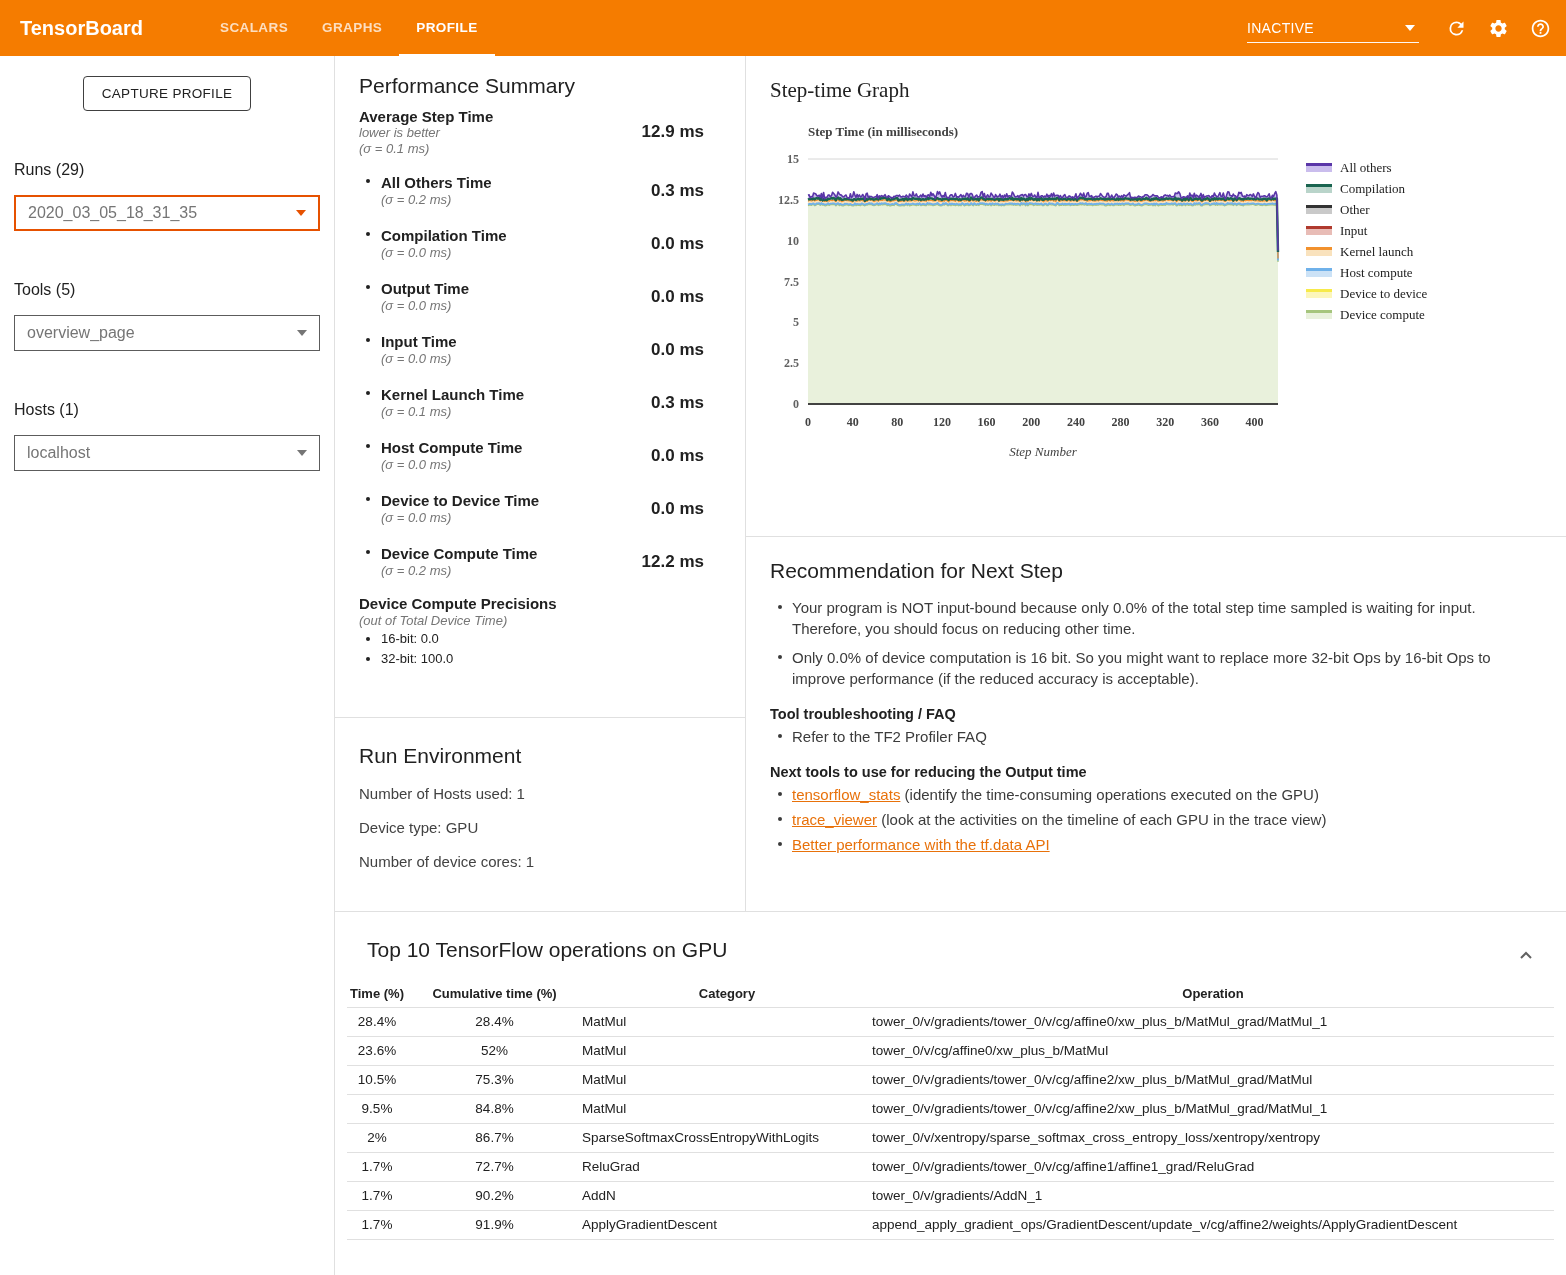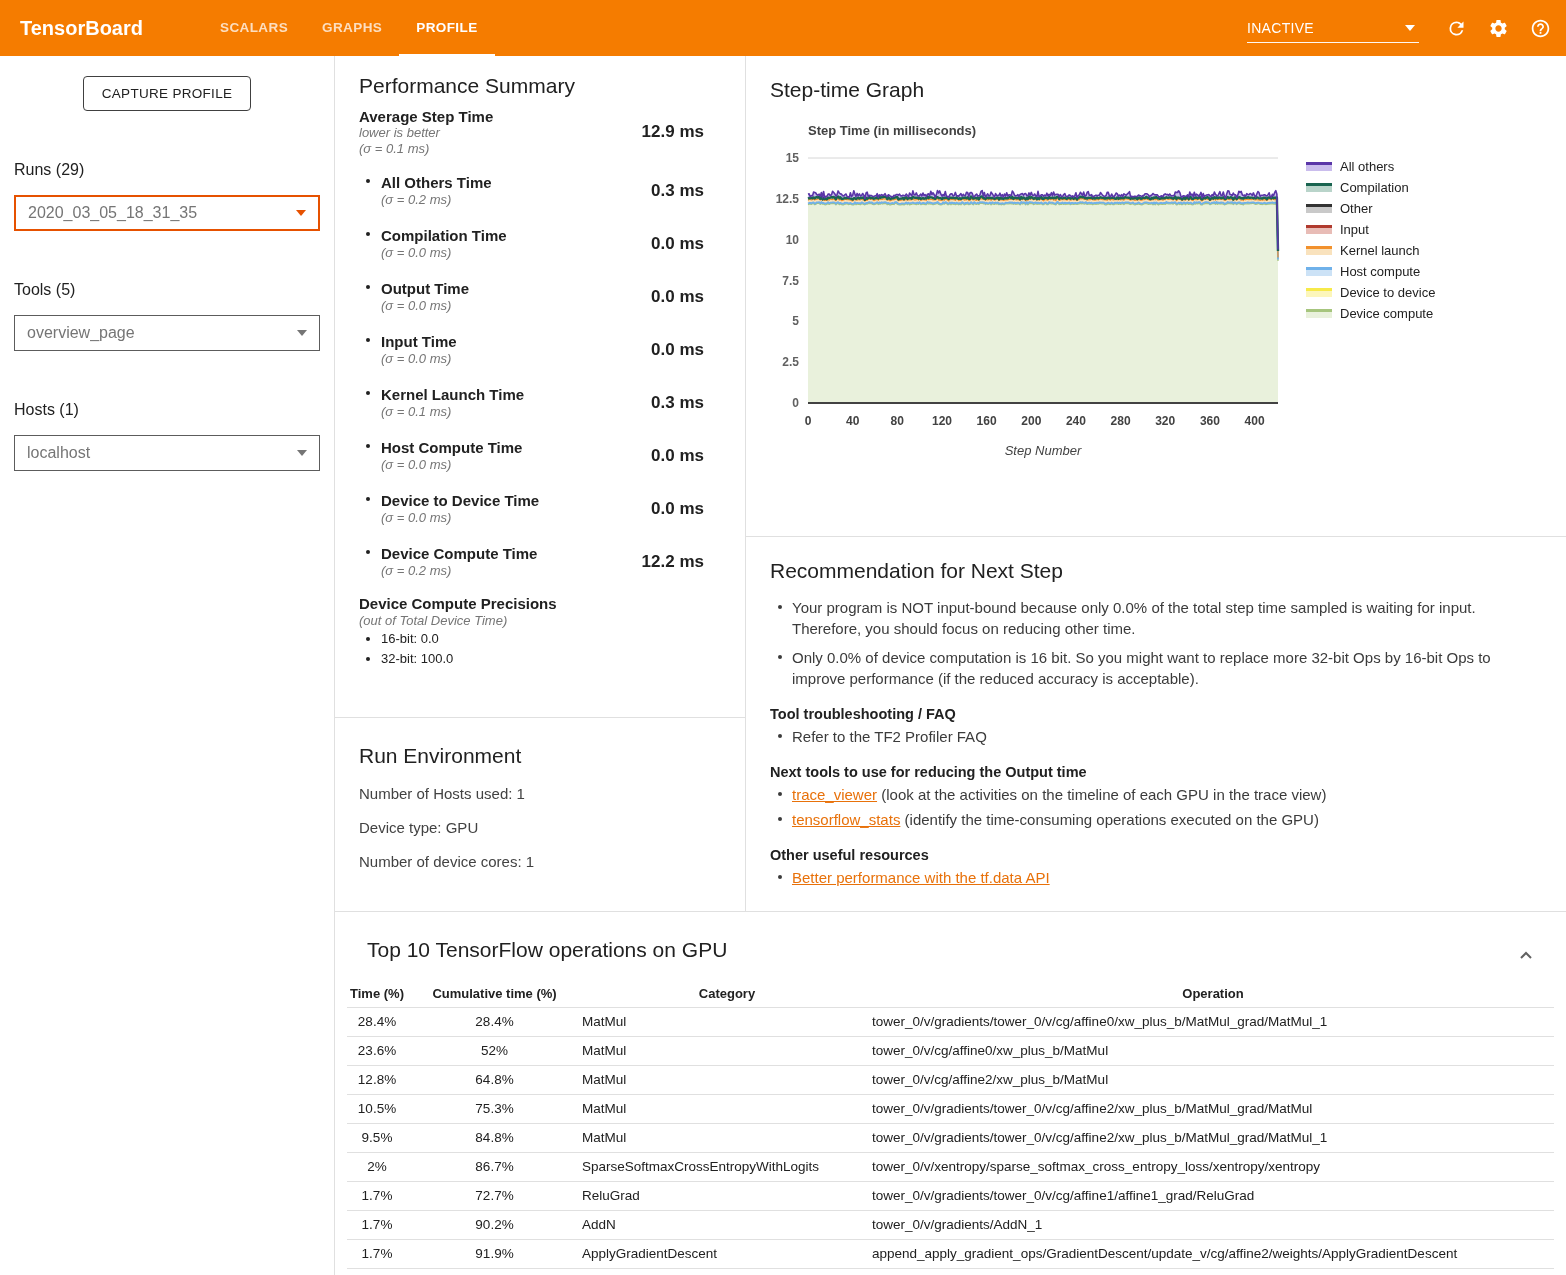--- a/index.html
+++ b/index.html
@@ -62,21 +62,21 @@
   .perf-item .lbl { font-size:15px; font-weight:700; line-height:19px; }
   .perf-item .val { position:absolute; right:0; top:8px; font-size:17px; font-weight:700; }
   .prec-head { margin-top:14px; font-size:15px; font-weight:700; }
   .prec-note { font-size:13px; font-style:italic; color:#757575; line-height:17px; }
   .prec-item { position:relative; padding-left:22px; font-size:13px; line-height:20px; }
   .prec-item .dot { position:absolute; left:7px; top:8px; width:4px; height:4px; border-radius:50%; background:#212121; }
 
   .runenv { height:193px; padding:26px 24px 0 24px; }
   .runenv p { font-size:15px; color:#424242; margin-top:17px; }
 
-  .stepgraph { height:481px; border-bottom:1px solid #e0e0e0; padding:22px 0 0 24px; }
+  .stepgraph { height:481px; border-bottom:1px solid #e0e0e0; padding:22px 0 0 24px;font-family:Liberation Serif, serif; }
   .graph-row { display:flex; margin-top:14px; }
   #legend { margin-top:40px; margin-left:12px; }
   .leg-row { display:flex; align-items:center; height:21px; }
   .leg-swatch { width:26px; height:9px; flex:none; }
   .leg-line { height:3px; }
   .leg-fill { height:6px; }
   .leg-label { font-size:13px; color:#212121; margin-left:8px; white-space:nowrap; }
   .ytick { font-size:12px; font-weight:700; fill:#616161; }
   .xtick { font-size:12px; font-weight:700; fill:#424242; }
   .chart-title { font-size:13px; font-weight:700; fill:#424242; }
@@ -348,24 +348,23 @@
               <li>Your program is NOT input-bound because only 0.0% of the total step time sampled is waiting for input. Therefore, you should focus on reducing other time.</li>
               <li>Only 0.0% of device computation is 16 bit. So you might want to replace more 32-bit Ops by 16-bit Ops to improve performance (if the reduced accuracy is acceptable).</li>
             </ul>
           <div id="rec-blocks">
               <div class="blk-head">Tool troubleshooting / FAQ</div>
               <ul class="blk-items">
                 <li>Refer to the TF2 Profiler FAQ</li>
               </ul>
               <div class="blk-head">Next tools to use for reducing the Output time</div>
               <ul class="blk-items">
+                <li><a class="rec-link">tensorflow_stats</a> (identify the time-consuming operations executed on the GPU)</li>
                 <li><a class="rec-link">trace_viewer</a> (look at the activities on the timeline of each GPU in the trace view)</li>
-                <li><a class="rec-link">tensorflow_stats</a> (identify the time-consuming operations executed on the GPU)</li>
               </ul>
-              <div class="blk-head">Other useful resources</div>
               <ul class="blk-items">
                 <li><a class="rec-link">Better performance with the tf.data API</a></li>
               </ul>
             </div>
         </section>
       </div>
     </div>
     <section class="card topops">
       <h2>Top 10 TensorFlow operations on GPU</h2>
       <button class="collapse-btn">
@@ -395,26 +394,20 @@
               <td class="l">MatMul</td>
               <td class="l">tower_0/v/gradients/tower_0/v/cg/affine0/xw_plus_b/MatMul_grad/MatMul_1</td>
             </tr>
             <tr>
               <td class="c">23.6%</td>
               <td class="c">52%</td>
               <td class="l">MatMul</td>
               <td class="l">tower_0/v/cg/affine0/xw_plus_b/MatMul</td>
             </tr>
             <tr>
-              <td class="c">12.8%</td>
-              <td class="c">64.8%</td>
-              <td class="l">MatMul</td>
-              <td class="l">tower_0/v/cg/affine2/xw_plus_b/MatMul</td>
-            </tr>
-            <tr>
               <td class="c">10.5%</td>
               <td class="c">75.3%</td>
               <td class="l">MatMul</td>
               <td class="l">tower_0/v/gradients/tower_0/v/cg/affine2/xw_plus_b/MatMul_grad/MatMul</td>
             </tr>
             <tr>
               <td class="c">9.5%</td>
               <td class="c">84.8%</td>
               <td class="l">MatMul</td>
               <td class="l">tower_0/v/gradients/tower_0/v/cg/affine2/xw_plus_b/MatMul_grad/MatMul_1</td>

